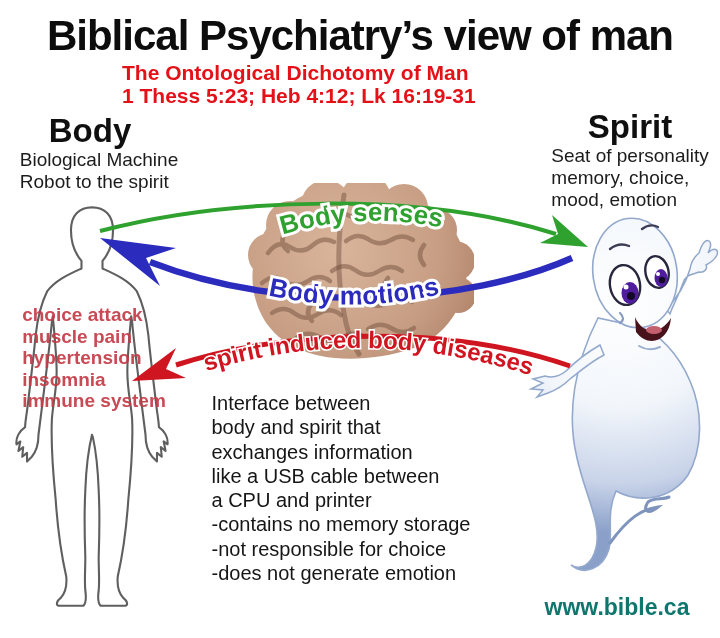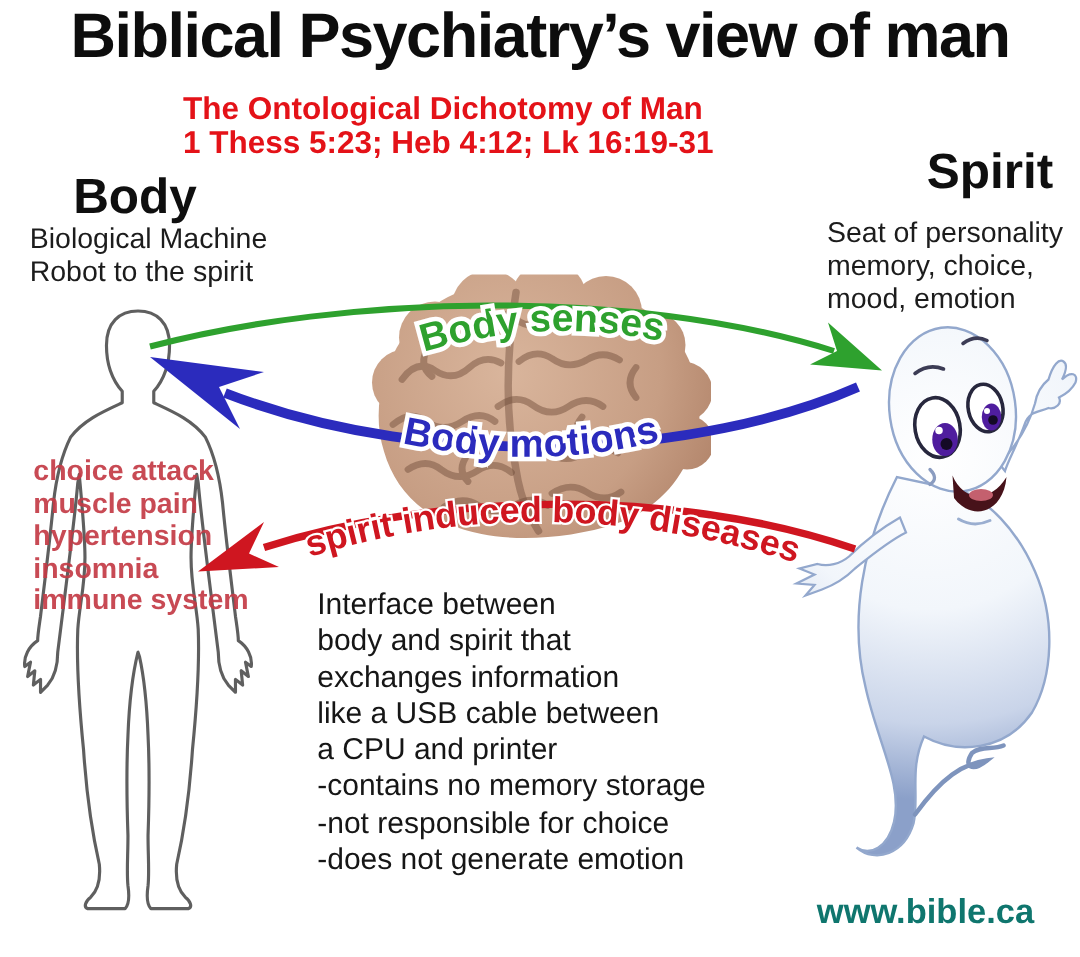--- a/index.html
+++ b/index.html
@@ -3,38 +3,38 @@
 <meta charset="utf-8">
 <style>
   html,body{margin:0;padding:0;background:#e8e8e8;}
   .canvas{
     position:relative;width:720px;height:638px;background:#ffffff;
     font-family:"Liberation Sans", sans-serif;overflow:hidden;margin:0 auto;
   }
   .abs{position:absolute;}
   .ctr{transform:translateX(-50%);}
   .title{
-    left:0;right:0;top:0;text-align:center;
+    left:0;right:0;top:12px;text-align:center;
     font-size:42px;font-weight:bold;letter-spacing:-1px;color:#0d0d0d;
     white-space:nowrap;
   }
   .subtitle{
     left:362px;top:61px;width:480px;
     font-size:21px;font-weight:bold;line-height:23px;color:#e41218;
     white-space:nowrap;
   }
   .section-heading{
     font-size:33px;font-weight:bold;color:#0f0f0f;white-space:nowrap;
   }
   .section-sub{
     font-size:19px;color:#1c1c1c;line-height:22px;white-space:nowrap;
   }
   .body-heading{left:90px;top:112px;}
   .body-sub{left:99px;top:149px;}
-  .spirit-heading{left:630px;top:95px;margin-left:30px;}
+  .spirit-heading{left:630px;top:108px;}
   .spirit-sub{left:630px;top:145px;}
   .brain-heading{left:342px;top:354px;}
   .brain-sub{left:341px;top:391px;font-size:20px;line-height:24.3px;color:#161616;}
   .disease-list{
     left:94px;top:304px;
     font-size:19px;font-weight:bold;line-height:21.5px;color:#c43b46;
     opacity:.92;white-space:nowrap;
   }
   .footer{
     left:617px;top:594px;

